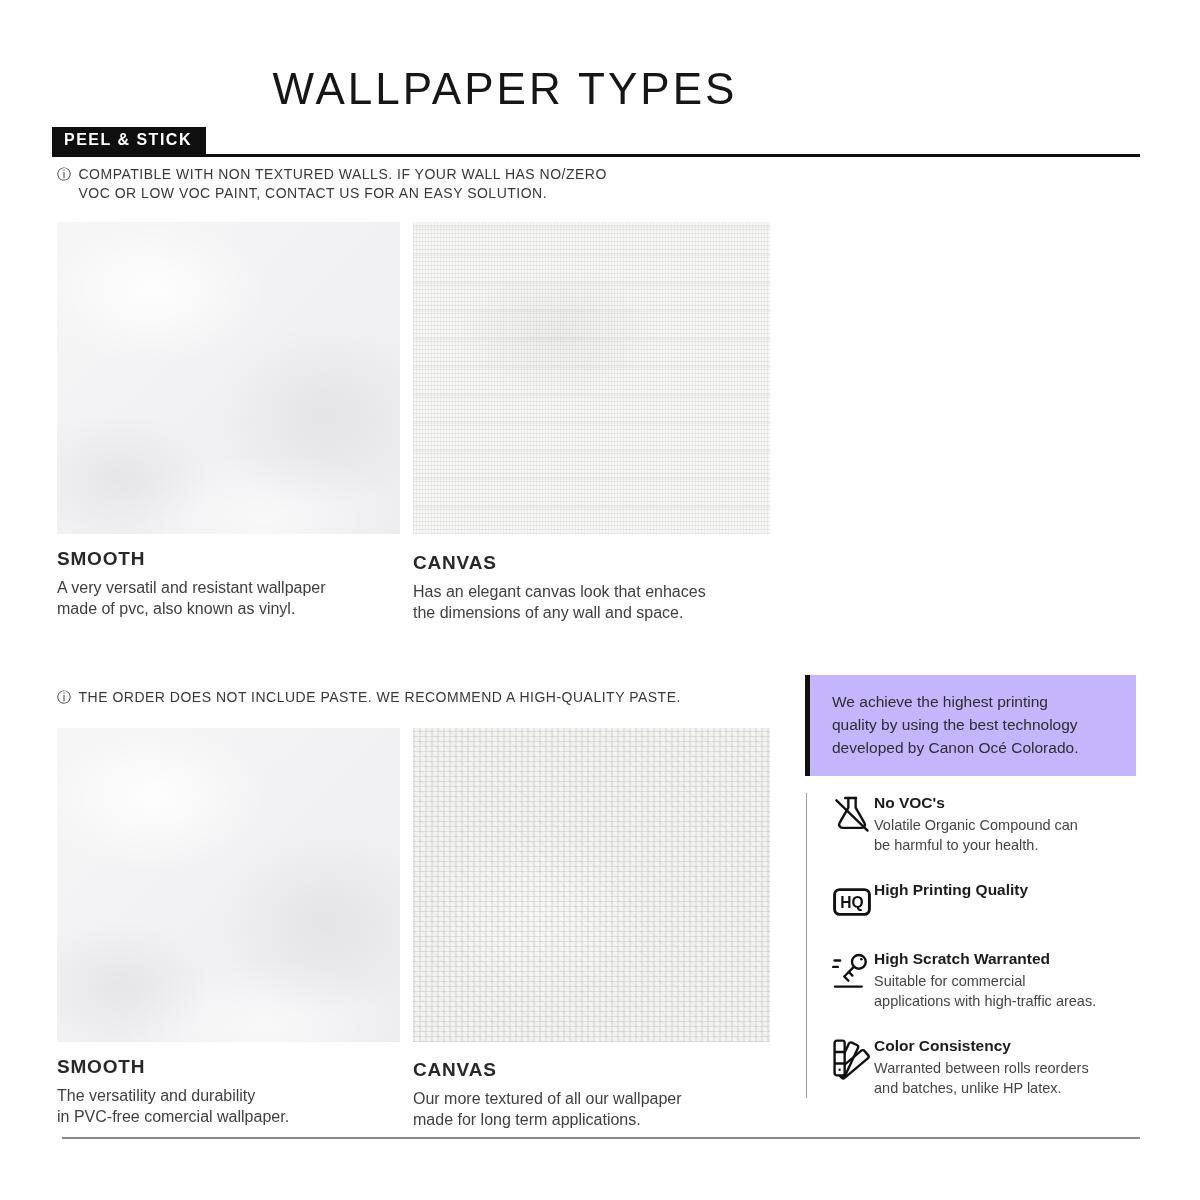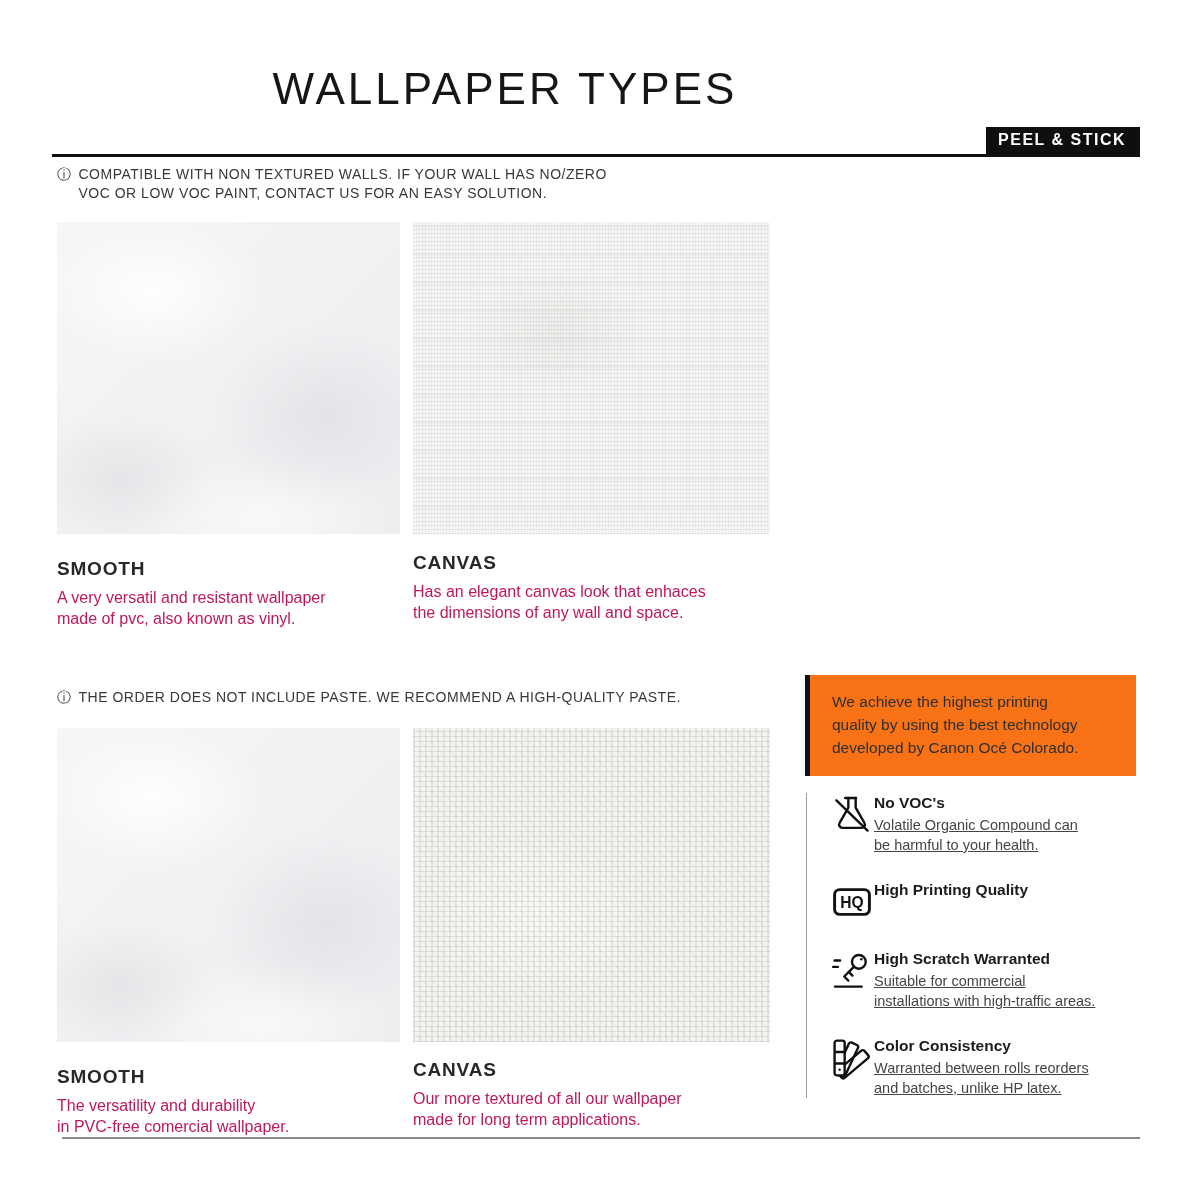--- a/index.html
+++ b/index.html
@@ -2,21 +2,21 @@
 <html><head>
 <meta charset="utf-8">
 <style>
   html,body{margin:0;padding:0;background:#fff;}
   body{font-family:"Liberation Sans",sans-serif;color:#2c2c2c;}
   .page{position:relative;width:1200px;height:1200px;background:#fff;overflow:hidden;}
 
   .title{position:absolute;top:64px;left:0;width:1010px;text-align:center;
          font-size:44px;font-weight:400;letter-spacing:3px;color:#161616;}
 
-  .section-rule{position:absolute;left:52px;width:1088px;border-bottom:3px solid #0f0f0f;text-align:right;}
+  .section-rule{position:absolute;left:52px;width:1088px;border-bottom:3px solid #0f0f0f;}
   .section-label{display:inline-block;background:#0f0f0f;color:#fff;
                  font-size:16px;font-weight:bold;letter-spacing:1.5px;
                  padding:3px 14px 4px 12px;line-height:20px;}
   .rule1{top:127px;}
   .rule2{top:649px;}
 
   .note{position:absolute;left:57px;display:flex;gap:7px;align-items:flex-start;
         font-size:14px;letter-spacing:.5px;color:#383838;line-height:19px;}
   .note .i-icon{font-family:"DejaVu Sans",sans-serif;font-size:14px;line-height:19px;color:#2d2d2d;}
   .note1{top:165px;}
@@ -55,34 +55,34 @@
   }
   .tex-canvas-coarse{
     background-color:#f4f4f2;
     background-image:
       repeating-linear-gradient(0deg, rgba(126,126,120,.18) 0 1px, transparent 1px 5px),
       repeating-linear-gradient(90deg, rgba(136,136,130,.14) 0 2px, transparent 2px 6px),
       repeating-linear-gradient(45deg, rgba(146,146,140,.06) 0 2px, transparent 2px 7px),
       radial-gradient(ellipse 50% 40% at 35% 60%, rgba(255,255,255,.45), rgba(255,255,255,0) 70%);
   }
 
-  .card-name{margin-top:24px;font-size:19px;font-weight:600;letter-spacing:.8px;color:#282828;}
-  .card-desc{margin-top:7px;font-size:16px;line-height:21px;color:#be185d;}
+  .card-name{margin-top:14px;font-size:19px;font-weight:600;letter-spacing:.8px;color:#282828;}
+  .card-desc{margin-top:7px;font-size:16px;line-height:21px;color:#404040;}
 
   .quote-box{position:absolute;left:805px;top:675px;width:331px;box-sizing:border-box;
-             background:#f97316;border-left:5px solid #101010;
+             background:#c4b5fd;border-left:5px solid #101010;
              padding:15px 16px 17px 22px;font-size:15.5px;line-height:23px;color:#2e2e2e;}
 
   .features{position:absolute;left:806px;top:793px;width:334px;
             border-left:1px solid #9a9a9a;padding-left:23px;box-sizing:border-box;}
   .feature{display:flex;margin-bottom:25px;}
   .feature:last-child{margin-bottom:0;}
   .f-icon{flex:0 0 44px;width:44px;height:44px;}
   .f-title{font-size:15.5px;font-weight:bold;color:#1b1b1b;line-height:20px;}
-  .f-desc{margin-top:2px;font-size:14.5px;line-height:20px;color:#454545;text-decoration:underline;}
+  .f-desc{margin-top:2px;font-size:14.5px;line-height:20px;color:#454545;}
 
   .bottom-rule{position:absolute;left:62px;top:1137px;width:1078px;height:2px;background:#8a8a8a;}
 </style>
 </head>
 <body>
 
 <div class="page">
 
   <div class="title">WALLPAPER TYPES</div>
 
@@ -172,21 +172,21 @@
           <path d="M26 19.5 L15.5 30 l4.5 4.5"></path>
           <path d="M20.5 25 l4 4"></path>
           <path d="M5 12.5 h6"></path>
           <path d="M3.5 19.5 h5"></path>
           <path d="M5.5 41 h29"></path>
         </svg>
       </div>
       <div>
         <div class="f-title">High Scratch Warranted</div>
         <div class="f-desc preline">Suitable for commercial
-installations with high-traffic areas.</div>
+applications with high-traffic areas.</div>
       </div>
     </div>
 
     <div class="feature">
       <div class="f-icon">
         <svg width="44" height="44" viewBox="0 0 48 48" fill="none" stroke="#111" stroke-width="2.6" stroke-linejoin="round">
           <rect x="5" y="5" width="11" height="38" rx="2.5" transform="rotate(50 10.5 43)"></rect>
           <rect x="5" y="5" width="11" height="38" rx="2.5" transform="rotate(25 10.5 43)"></rect>
           <rect x="5" y="5" width="11" height="38" rx="2.5" fill="#fff"></rect>
           <path d="M5 17.5 h11 M5 30 h11"></path>

